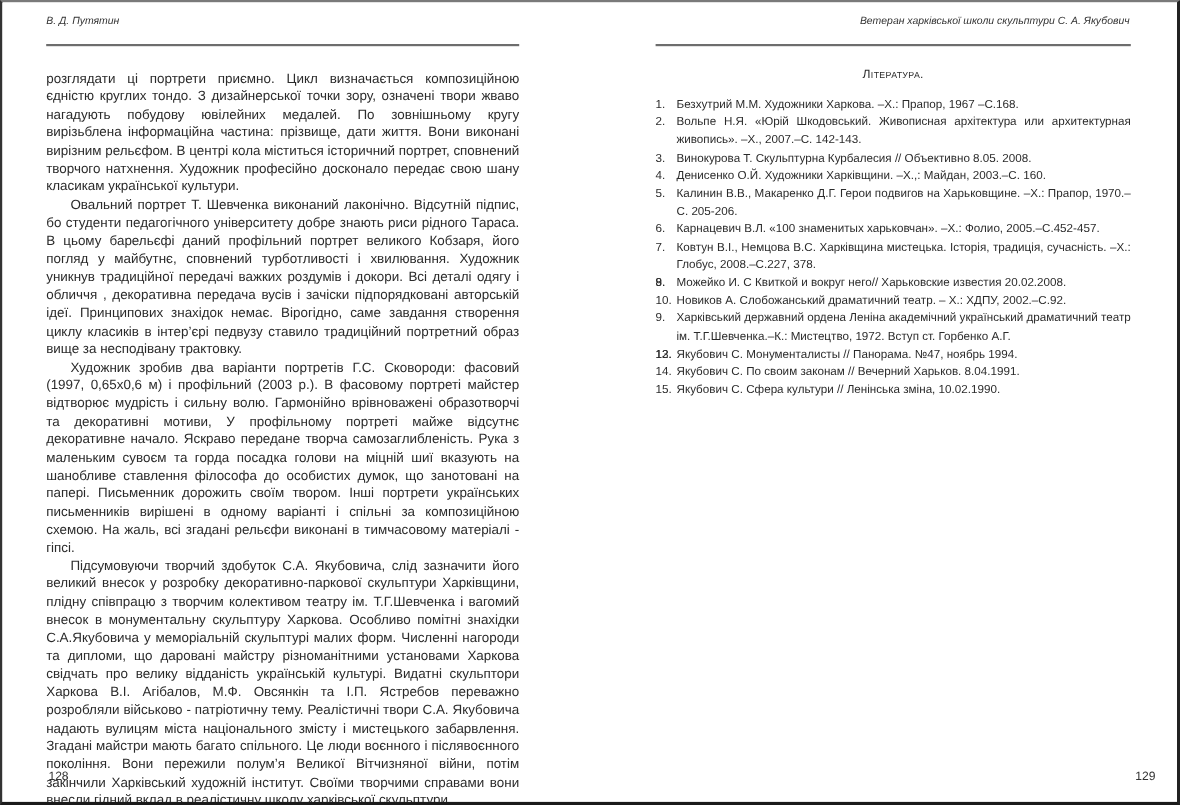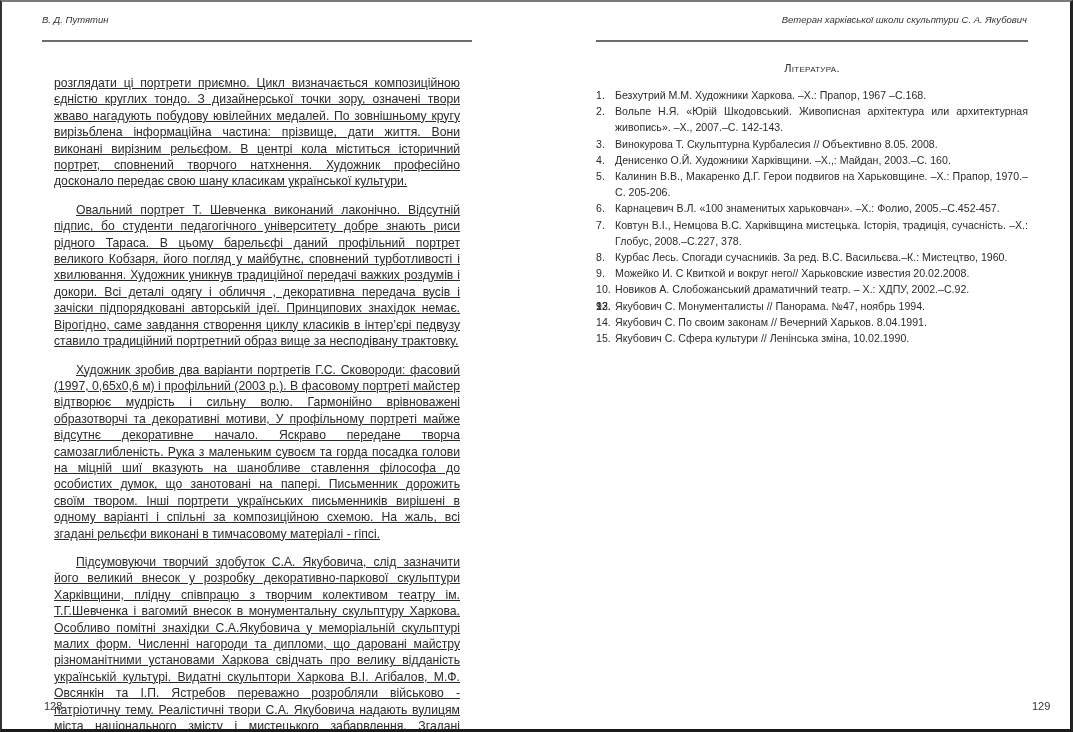--- a/index.html
+++ b/index.html
@@ -10,21 +10,21 @@
   .page { position: absolute; top: 0; height: 645px; }
   .page.left { left: 0; width: 530px; }
   .page.right { left: 536px; width: 537px; }
   .running-head { position: absolute; top: 14px; font-size: 9.5px; font-style: italic; color: #333; }
   .page.left .running-head { left: 42px; }
   .page.right .running-head { right: 46px; text-align: right; }
   .rule { position: absolute; top: 40px; height: 2px; background: #6d6d6d; }
   .page.left .rule { left: 42px; width: 430px; }
   .page.right .rule { left: 60px; width: 432px; }
   .body-text { position: absolute; left: 42px; top: 63px; width: 430px; font-size: 12.2px; line-height: 16.4px; text-align: justify; color: #2b2b2b; }
-  .body-text p { margin: 12px; text-decoration: underline; }
+  .body-text p { margin: 0; }
   .body-text p.indent { text-indent: 22px; }
   .folio { position: absolute; top: 700px; font-size: 11px; color: #333; }
   .page.left .folio { left: 44px; }
   .page.right .folio { left: 496px; }
   .lit-title { position: absolute; top: 62px; left: 60px; width: 432px; text-align: center;
                font-size: 11px; font-variant: small-caps; letter-spacing: 0.3px; color: #2a2a2a; }
   .refs { position: absolute; top: 87px; left: 60px; width: 432px; margin: 0; padding: 0; list-style: none;
           font-size: 10.6px; line-height: 16.2px; color: #2b2b2b; }
   .refs li { position: relative; padding-left: 19px; text-align: justify; }
   .refs li .num { position: absolute; left: 0; top: 0; }
@@ -49,24 +49,24 @@
   <div class="rule"></div>
   <div class="lit-title">Література.</div>
   <ol class="refs">
     <li><span class="num">1.</span><span>Безхутрий М.М. Художники Харкова. –Х.: Прапор, 1967 –С.168.</span></li>
     <li><span class="num">2.</span><span>Вольпе Н.Я. «Юрій Шкодовський. Живописная архітектура или архитектурная живопись». –Х., 2007.–С. 142-143.</span></li>
     <li><span class="num">3.</span><span>Винокурова Т. Скульптурна Курбалесия // Объективно 8.05. 2008.</span></li>
     <li><span class="num">4.</span><span>Денисенко О.Й. Художники Харківщини. –Х.,: Майдан, 2003.–С. 160.</span></li>
     <li><span class="num">5.</span><span>Калинин В.В., Макаренко Д.Г. Герои подвигов на Харьковщине. –Х.: Прапор, 1970.–С. 205-206.</span></li>
     <li><span class="num">6.</span><span>Карнацевич В.Л. «100 знаменитых харьковчан». –Х.: Фолио, 2005.–С.452-457.</span></li>
     <li><span class="num">7.</span><span>Ковтун В.І., Немцова В.С. Харківщина мистецька. Історія, традиція, сучасність. –Х.: Глобус, 2008.–С.227, 378.</span></li>
-    <li><span class="num">8.</span><span>Курбас Лесь. Спогади сучасників. За ред. В.С. Васильєва.–К.: Мистецтво, 1960.</span></li>
+    <li><span class="num">8.</span></li>
     <li><span class="num">9.</span><span>Можейко И. С Квиткой и вокруг него// Харьковские известия 20.02.2008.</span></li>
     <li><span class="num">10.</span><span>Новиков А. Слобожанський драматичний театр. – Х.: ХДПУ, 2002.–С.92.</span></li>
-    <li><span class="num">9.</span></li>
+    <li><span class="num">9.</span><span>Харківський державний ордена Леніна академічний український драматичний театр ім. Т.Г.Шевченка.–К.: Мистецтво, 1972. Вступ ст. Горбенко А.Г.</span></li>
     <li><span class="num">12.</span></li>
     <li><span class="num">13.</span><span>Якубович С. Монументалисты // Панорама. №47, ноябрь 1994.</span></li>
     <li><span class="num">14.</span><span>Якубович С. По своим законам // Вечерний Харьков. 8.04.1991.</span></li>
     <li><span class="num">15.</span><span>Якубович С. Сфера культури // Ленінська зміна, 10.02.1990.</span></li>
   </ol>
   <div class="folio">129</div>
 </div>
 
 <div class="frame"></div>
 

